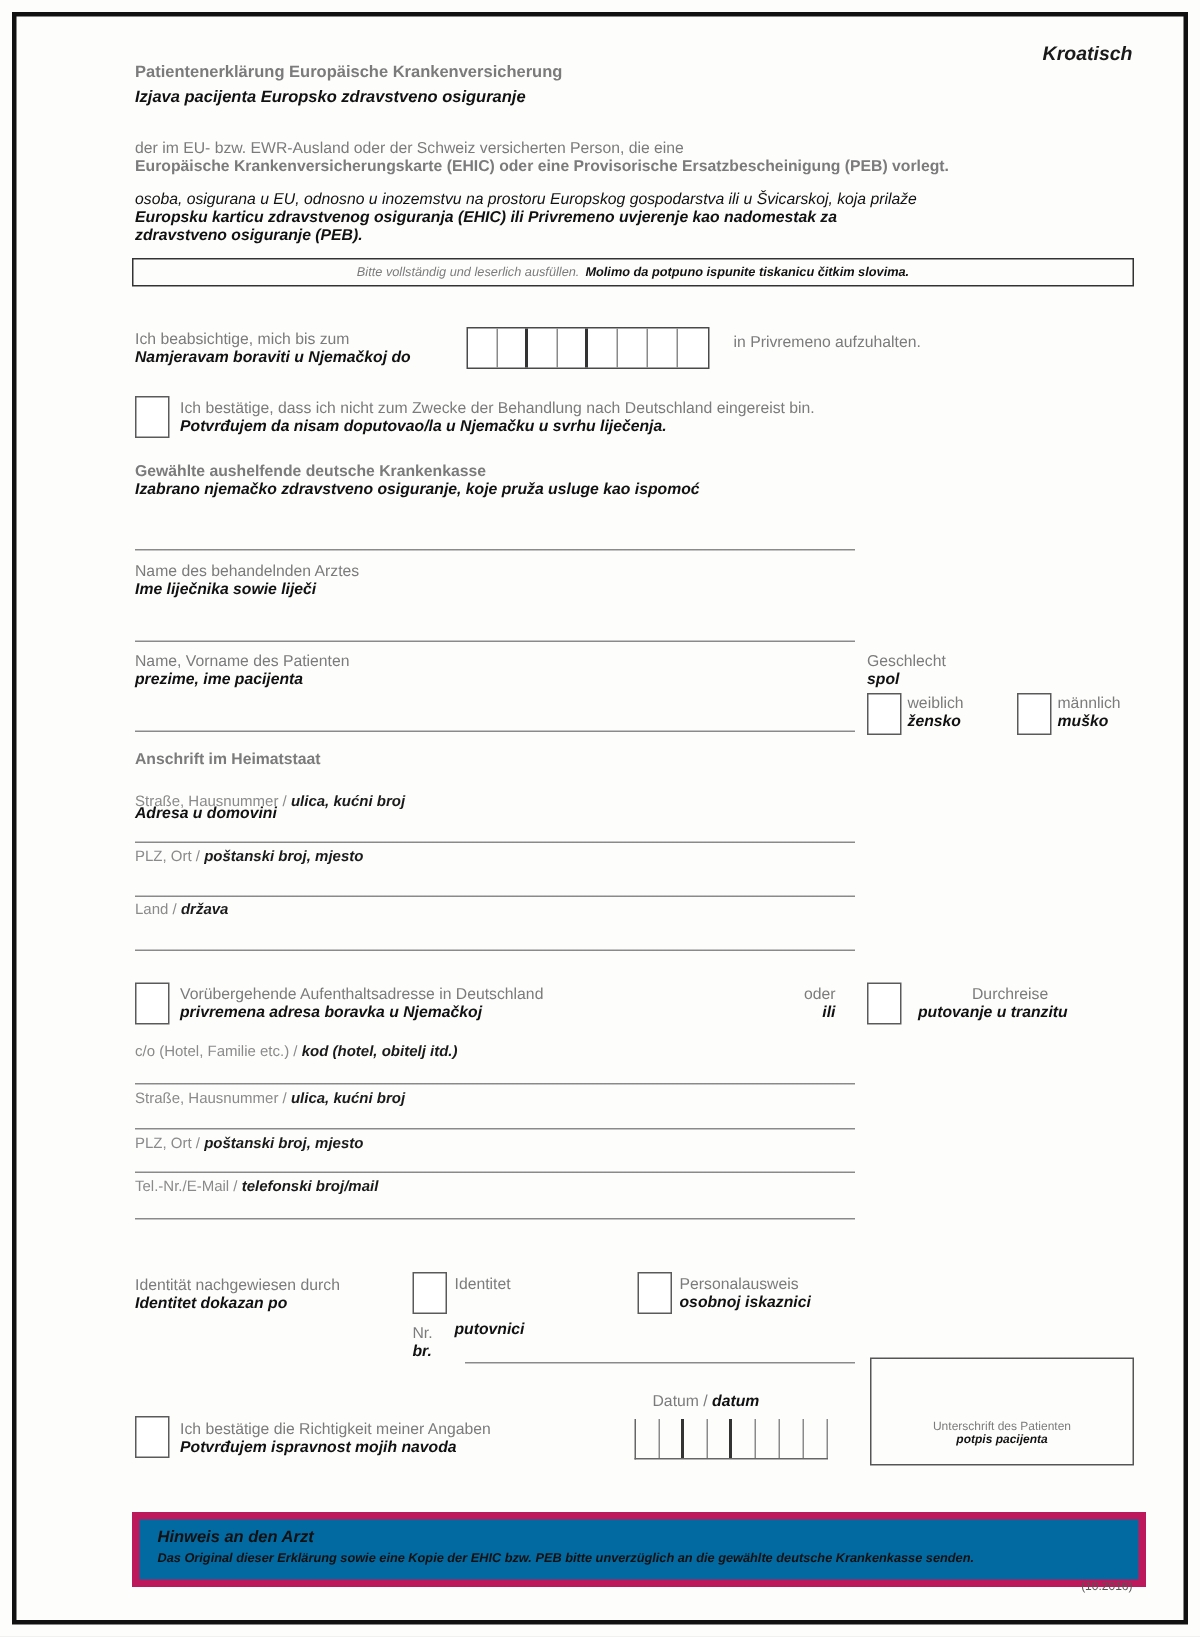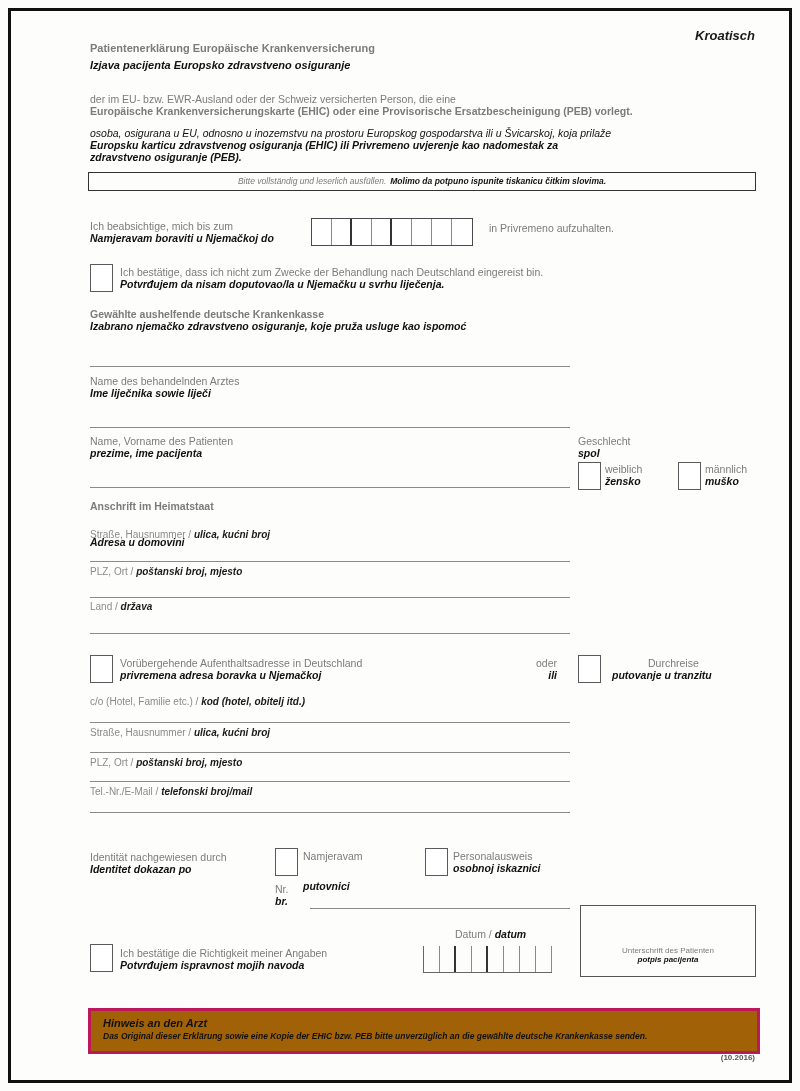--- a/index.html
+++ b/index.html
@@ -42,21 +42,21 @@
     position:absolute; left:88px; top:172px; width:666px; height:17px;
     border:1px solid #333; text-align:center; background:#fdfefc;
     display:flex; align-items:center; justify-content:center; gap:4px;
   }
   .sigbox {
     position:absolute; left:580px; top:905px; width:174px; height:70px;
     border:1px solid #555; background:#fdfefc; text-align:center;
   }
   .noticebox {
     position:absolute; left:88px; top:1008px; width:666px; height:40px;
-    border:3px solid #be185d; background:#a16207;
+    border:5px solid #be185d; background:#0369a1;
   }
   .smalllbl { font-size:10px; color:#8a8a8a; }
   .smalllbl .sm-hr { color:#1a1a1a; font-weight:bold; font-style:italic; }
 </style>
 </head>
 <body>
 
 <div class="page">
   <div class="frame"></div>
 
@@ -171,54 +171,54 @@
   <div class="abs smalllbl" style="left:90px; top:786px; width:400px;">
     <span>Tel.-Nr./E-Mail /</span>
     <span class="sm-hr">telefonski broj/mail</span>
   </div>
   <div class="fieldline" style="left:90px; top:812px; width:480px;"></div>
 
   <div class="abs de t10" style="left:90px; top:851px; width:180px;">Identität nachgewiesen durch</div>
   <div class="abs hr t10" style="left:90px; top:863px; width:180px;">Identitet dokazan po</div>
 
   <div class="checkbox" style="left:275px; top:848px;"></div>
-  <div class="abs de t10" style="left:303px; top:850px; width:130px;">Namjeravam</div>
+  <div class="abs de t10" style="left:303px; top:850px; width:130px;">Identitet</div>
   <div class="abs hr t10" style="left:303px; top:880px; width:130px;">putovnici</div>
 
   <div class="checkbox" style="left:425px; top:848px;"></div>
   <div class="abs de t10" style="left:453px; top:850px; width:160px;">Personalausweis</div>
   <div class="abs hr t10" style="left:453px; top:862px; width:160px;">osobnoj iskaznici</div>
 
   <div class="abs de t10" style="left:275px; top:883px; width:40px;">Nr.</div>
   <div class="abs hr t10" style="left:275px; top:895px; width:40px;">br.</div>
   <div class="fieldline" style="left:310px; top:908px; width:260px;"></div>
 
   <div class="sigbox">
     <div class="de" style="font-size:8px; margin-top:40px;">Unterschrift des Patienten</div>
     <div class="hr" style="font-size:8px;">potpis pacijenta</div>
   </div>
 
   <div class="checkbox" style="left:90px; top:944px;"></div>
   <div class="abs de t10" style="left:120px; top:947px; width:300px;">Ich bestätige die Richtigkeit meiner Angaben</div>
   <div class="abs hr t10" style="left:120px; top:959px; width:300px;">Potvrđujem ispravnost mojih navoda</div>
 
-  <div class="abs t10" style="left:421px; top:928px; width:140px;padding-left:34px;">
+  <div class="abs t10" style="left:401px; top:928px; width:140px;padding-left:34px;">
     <span class="de">Datum /</span>
     <span class="hr">datum</span>
   </div>
   <div class="datecomb" style="left:423px; top:946px;">
       <div class="cell"></div>
       <div class="cell thick"></div>
       <div class="cell"></div>
       <div class="cell thick"></div>
       <div class="cell"></div>
       <div class="cell"></div>
       <div class="cell"></div>
       <div class="cell"></div>
     </div>
 
   <div class="noticebox">
     <div class="hr" style="font-size:11px; margin:6px 0 2px 12px;">Hinweis an den Arzt</div>
     <div class="hr" style="font-size:8.5px; margin-left:12px;">Das Original dieser Erklärung sowie eine Kopie der EHIC bzw. PEB bitte unverzüglich an die gewählte deutsche Krankenkasse senden.</div>
   </div>
 
-  <div class="abs de" style="left:600px; top:1053px; width:155px; text-align:right; font-size:8px; color:#555;font-weight:bold;">(10.2016)</div>
+  <div class="abs de" style="left:600px; top:1053px; width:155px; text-align:right; font-size:8px; color:#555;">(10.2016)</div>
 </div>
 
 </body></html>

